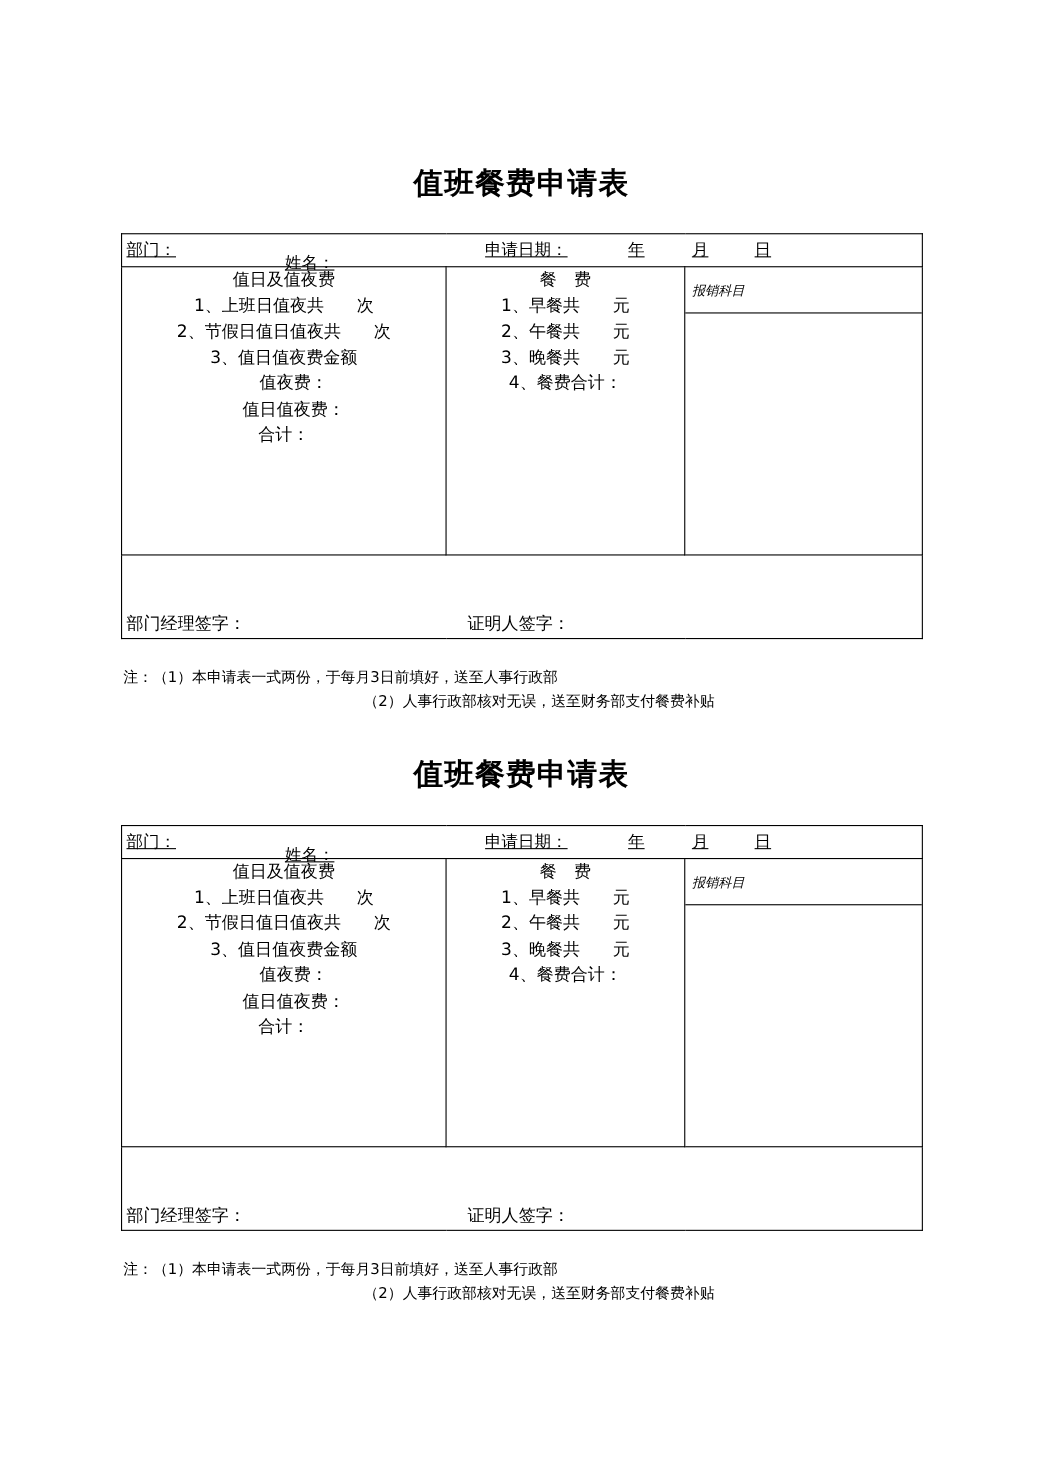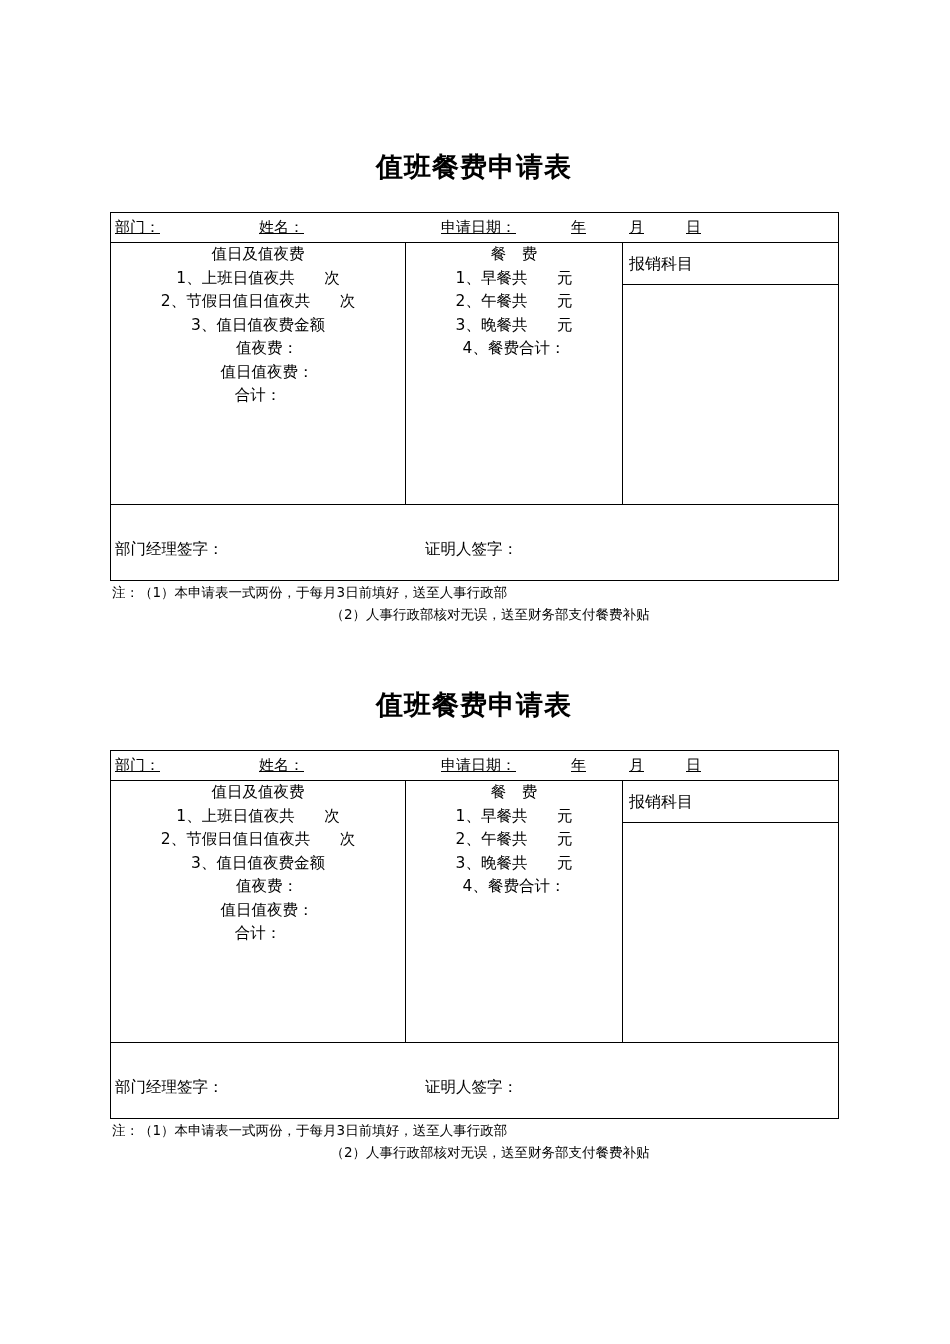--- a/index.html
+++ b/index.html
@@ -70,21 +70,21 @@
     white-space: nowrap;
   }
   .hf {
     position: absolute;
     top: 0;
     line-height: 29px;
     font-size: 15px;
     text-decoration: underline;
   }
   .hf-dept   { left: 4px; }
-  .hf-name   { left: 148px; }
+  .hf-name   { left: 148px; margin-top: 12px; }
   .hf-date   { left: 330px; }
   .hf-year   { left: 460px; }
   .hf-month  { left: 518px; }
   .hf-day    { left: 575px; }
 
   
   .body-cell {
     height: 262px;
     padding: 6px 0 0 4px;
     line-height: 23.5px;
@@ -97,44 +97,46 @@
   .subject-cell {
     height: 262px;
     padding: 0;
     position: relative;
   }
   .subject-head {
     height: 42px;
     line-height: 42px;
     padding-left: 6px;
     border-bottom: 1.6px solid #000000;
-    font-size: 16px;
+    font-size: 12px;
+    font-style: italic;
   }
   .subject-body {
     height: 218px;
   }
 
   
   .sign-cell {
     height: 75px;
     position: relative;
     padding: 0;
   }
   .sign-inner { position: relative; height: 75px; }
   .sf {
     position: absolute;
-    top: 34px;
+    top: 52px;
     line-height: 20px;
     font-size: 15.5px;
   }
   .sf-mgr  { left: 4px; }
   .sf-wit  { left: 314px; }
 
   
   .notes {
+    margin-top: 24px;
     font-size: 13.5px;
     line-height: 22px;
     padding-left: 2px;
   }
   .notes .note-line { white-space: pre; }
   .notes .note-2 { padding-left: 30px; text-align: center; }
 </style>
 </head>
 <body>
 

